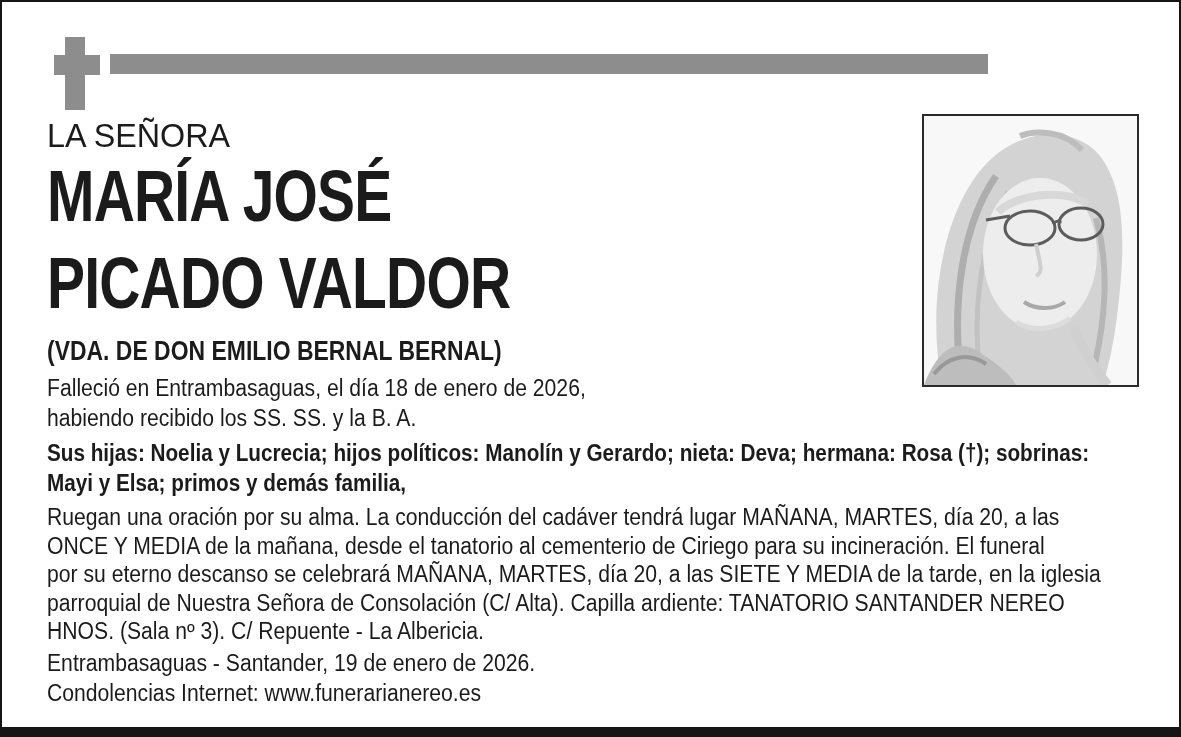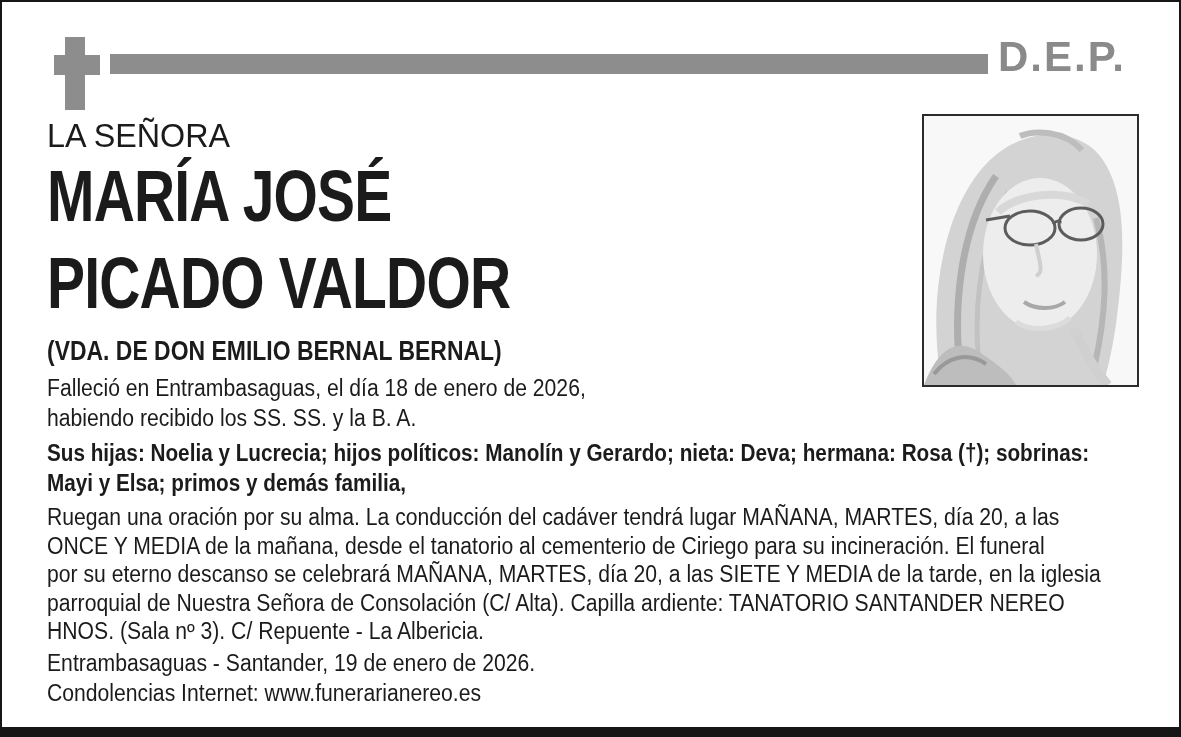--- a/index.html
+++ b/index.html
@@ -91,21 +91,20 @@
 </head>
 <body>
 
 <div class="page">
 
   <div>
     <div class="cross-v"></div>
     <div class="cross-h"></div>
   </div>
   <div class="header-rule"></div>
-  <div class="dep">D.E.P.</div>
 
   <div class="photo">
     <svg viewBox="0 0 213 269">
       <rect width="213" height="269" fill="#f8f8f8"></rect>
 
       <path d="M18 269 C 2 185, 20 88, 66 44 C 96 14, 150 8, 176 40 C 204 76, 200 140, 194 192 C 190 228, 184 252, 179 269 Z" fill="#d3d3d3"></path>
       <path d="M38 269 C 27 195, 36 112, 72 60" stroke="#aeaeae" stroke-width="7" fill="none"></path>
       <path d="M58 269 C 47 205, 54 132, 84 76" stroke="#c2c2c2" stroke-width="5" fill="none"></path>
       <path d="M96 20 C 110 14, 140 14, 158 34" stroke="#bdbdbd" stroke-width="6" fill="none"></path>
       <path d="M171 248 C 181 202, 186 152, 172 102" stroke="#b6b6b6" stroke-width="6" fill="none"></path>

